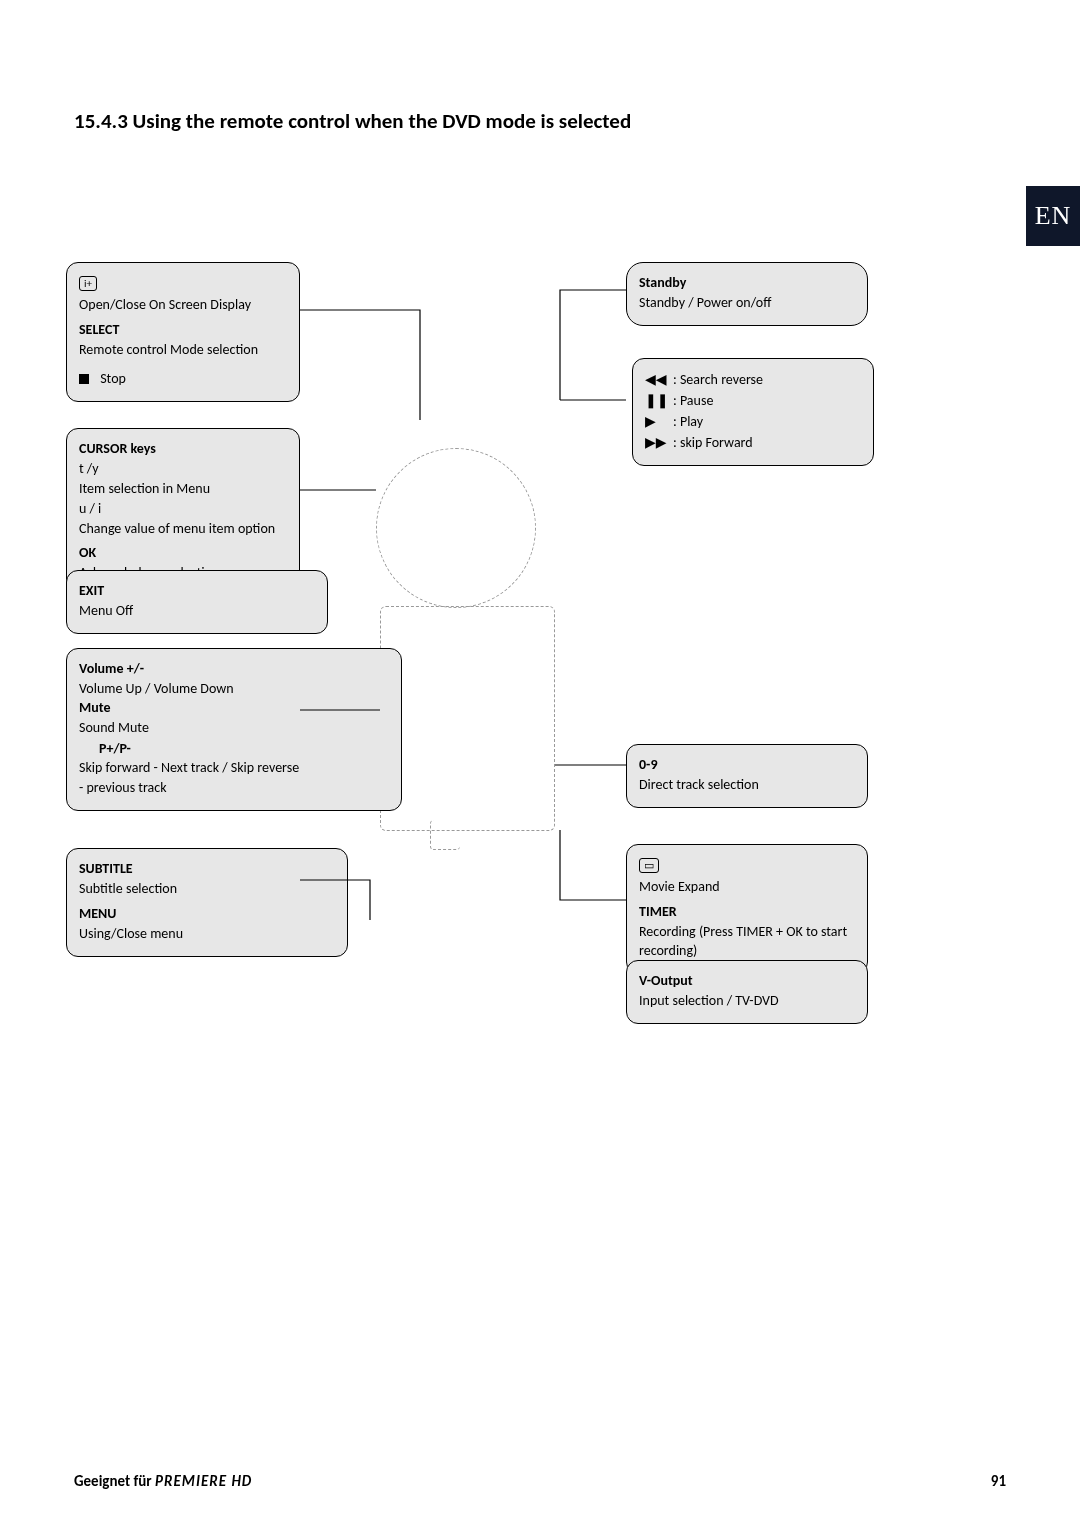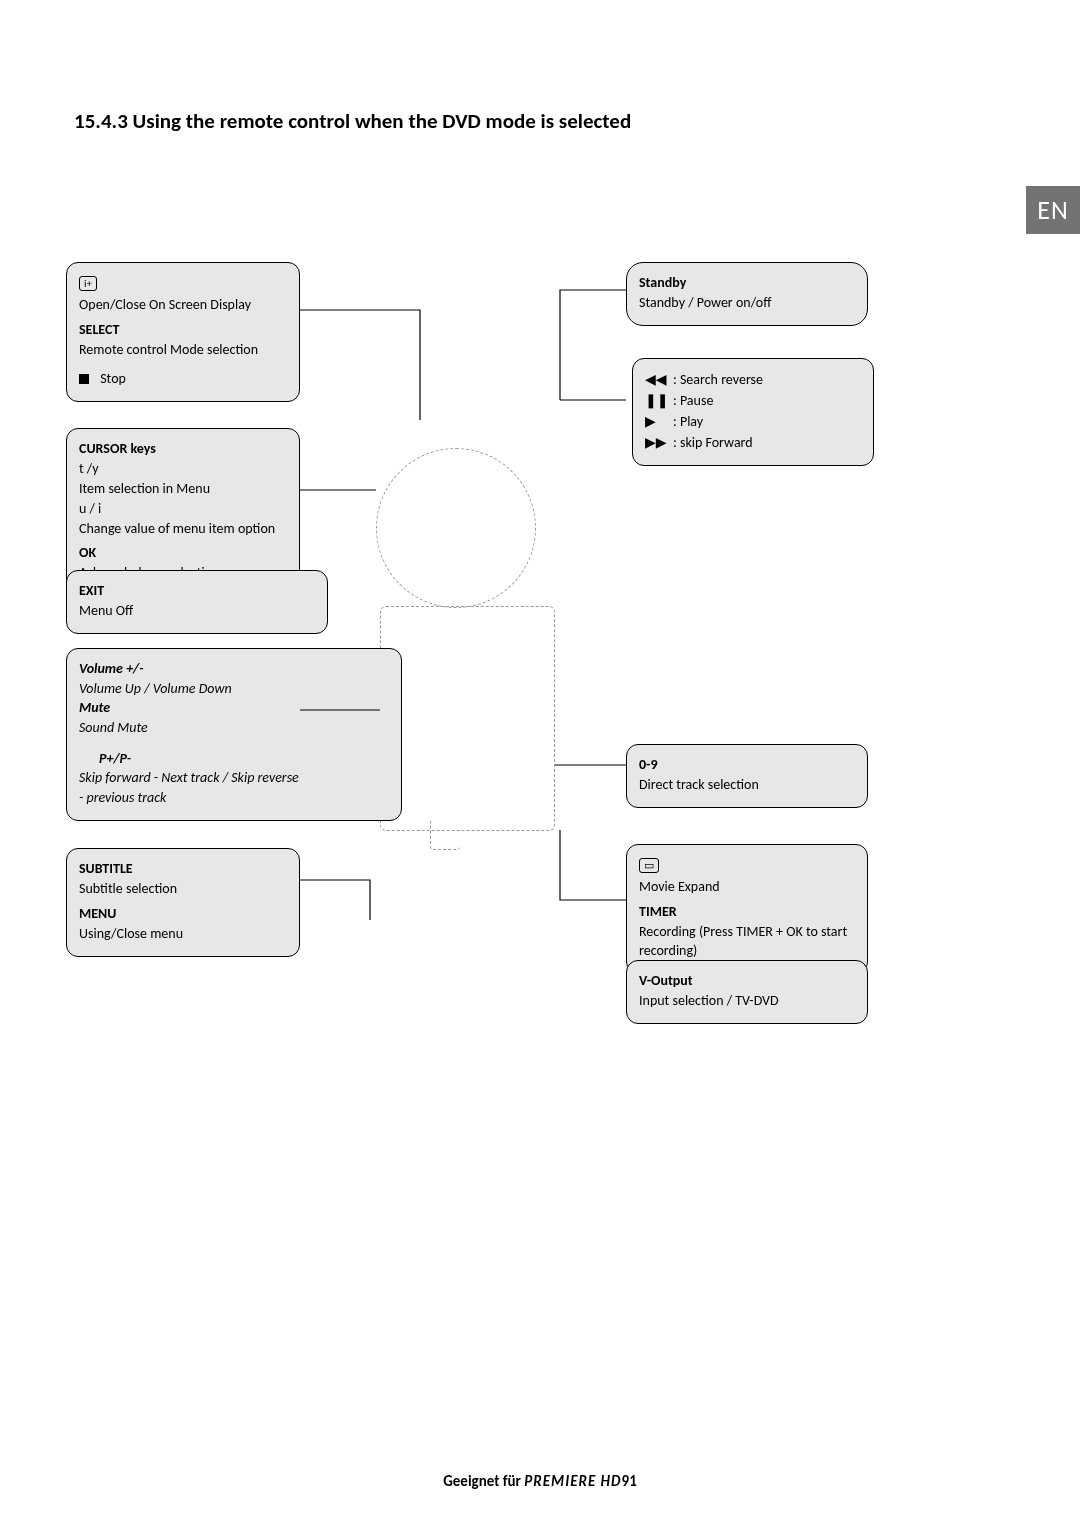--- a/index.html
+++ b/index.html
@@ -16,29 +16,30 @@
     position: absolute;
     top: 108px;
     left: 74px;
     font-size: 21px;
     font-weight: bold;
   }
   .lang-tab {
     position: absolute;
     top: 186px;
     right: 0;
-    background: #737373;
+    background: #0f172a;
     color: #fff;
     width: 54px;
-    height: 48px;
+    height: 60px;
     display: flex;
     align-items: center;
     justify-content: center;
     font-size: 26px;
     letter-spacing: 1px;
+    font-family: Liberation Serif, serif;
   }
   .callout {
     position: absolute;
     background: #e7e7e7;
     border: 1px solid #000;
     border-radius: 12px;
     padding: 10px 12px 12px 12px;
     font-size: 14px;
     line-height: 1.35;
   }
@@ -53,21 +54,21 @@
     position: absolute;
     border: 1.5px dashed #999;
     border-radius: 50%;
   }
   .footer {
     position: absolute;
     bottom: 38px;
     left: 74px;
     right: 74px;
     display: flex;
-    justify-content: center;
+    justify-content: space-between;
     align-items: baseline;
     font-size: 15px;
     font-weight: bold;
   }
   .footer .brand { font-style: italic; letter-spacing: 1px; }
   .footer .pg { font-weight: bold; }
   .icon-box {
     display: inline-block;
     border: 1px solid #000;
     border-radius: 3px;
@@ -111,31 +112,31 @@
     <div class="row">Change value of menu item option</div>
     <div class="row title" style="margin-top:6px;">OK</div>
     <div class="row">Acknowledge a selection</div>
   </div>
 
   <div class="callout" style="top:570px; left:66px; width:262px;">
     <div class="row title">EXIT</div>
     <div class="row">Menu Off</div>
   </div>
 
-  <div class="callout" style="top:648px; left:66px; width:336px;font-style:italic;">
+  <div class="callout" style="top:648px; left:66px; width:336px;">
     <div class="row title">Volume      +/-</div>
     <div class="row">Volume Up / Volume Down</div>
     <div class="row title" style="margin-top:0;">Mute</div>
     <div class="row">Sound Mute</div>
-    <div class="row title" style="margin-top:12px;padding-left:20px;">P+/P-</div>
+    <div class="row title" style="margin-top:2px;padding-left:20px;">P+/P-</div>
     <div class="row">Skip forward - Next track / Skip reverse</div>
     <div class="row">- previous track</div>
   </div>
 
-  <div class="callout" style="top:848px; left:66px; width:234px;">
+  <div class="callout" style="top:848px; left:66px; width:282px;">
     <div class="row title">SUBTITLE</div>
     <div class="row">Subtitle selection</div>
     <div class="row title" style="margin-top:6px;">MENU</div>
     <div class="row">Using/Close menu</div>
   </div>
 
   <div class="callout" style="top:262px; left:626px; width:242px;border-radius:17px;">
     <div class="row title">Standby</div>
     <div class="row">Standby / Power on/off</div>
   </div>

